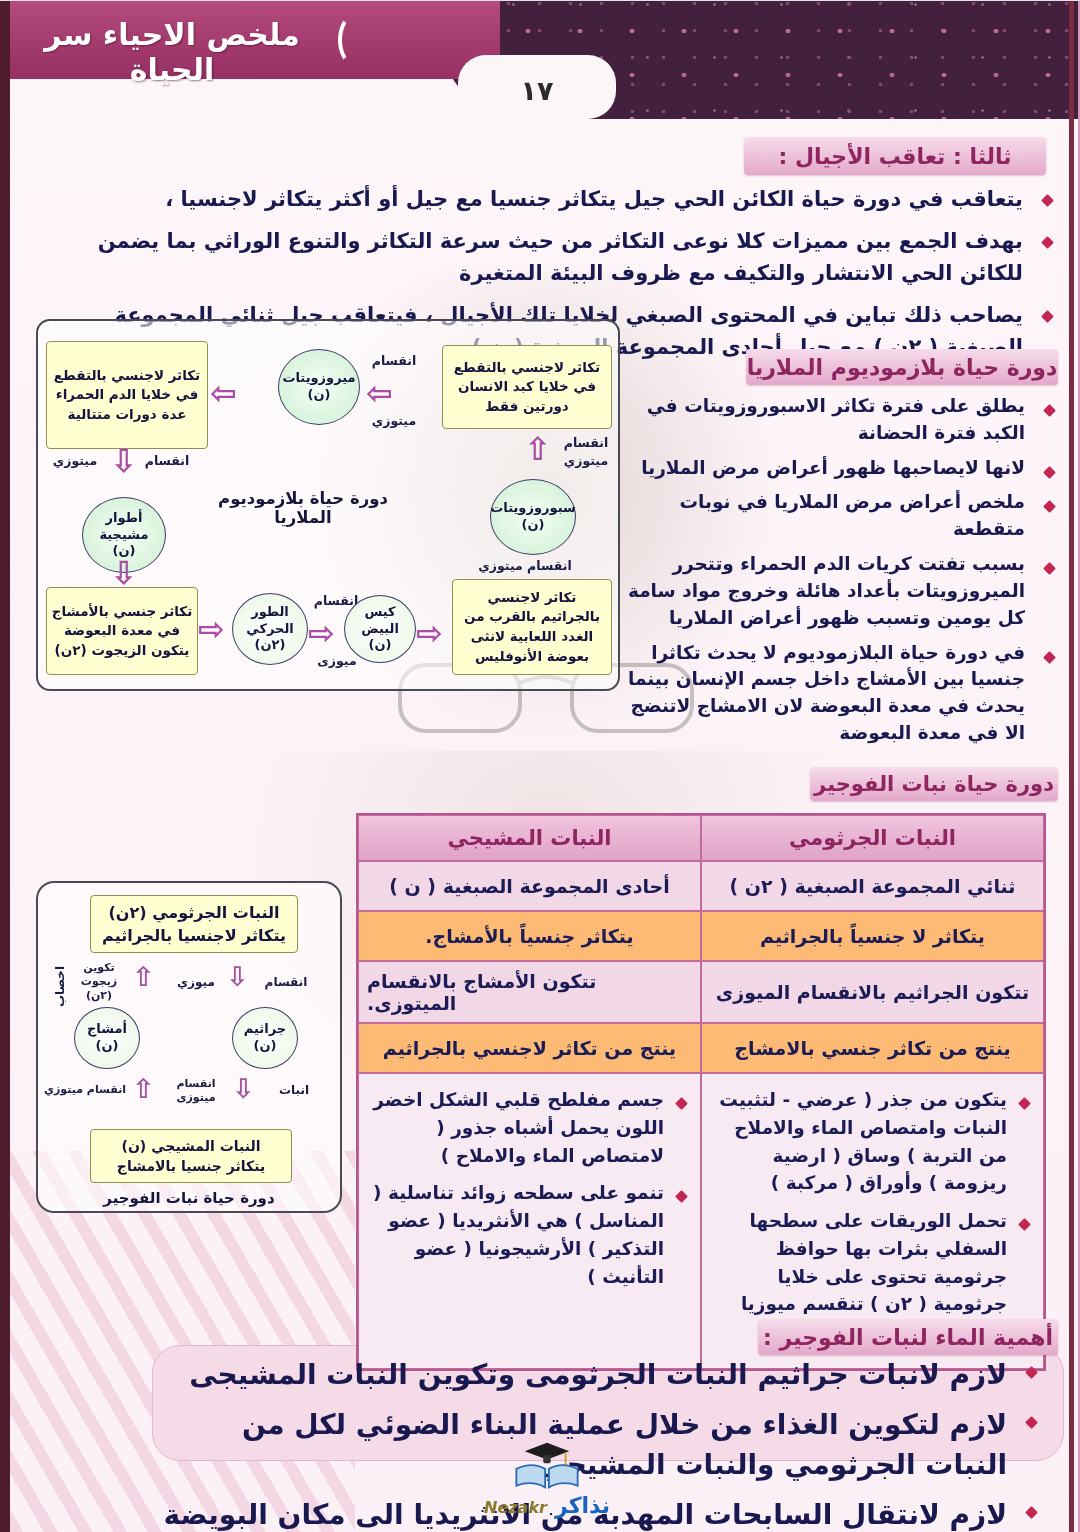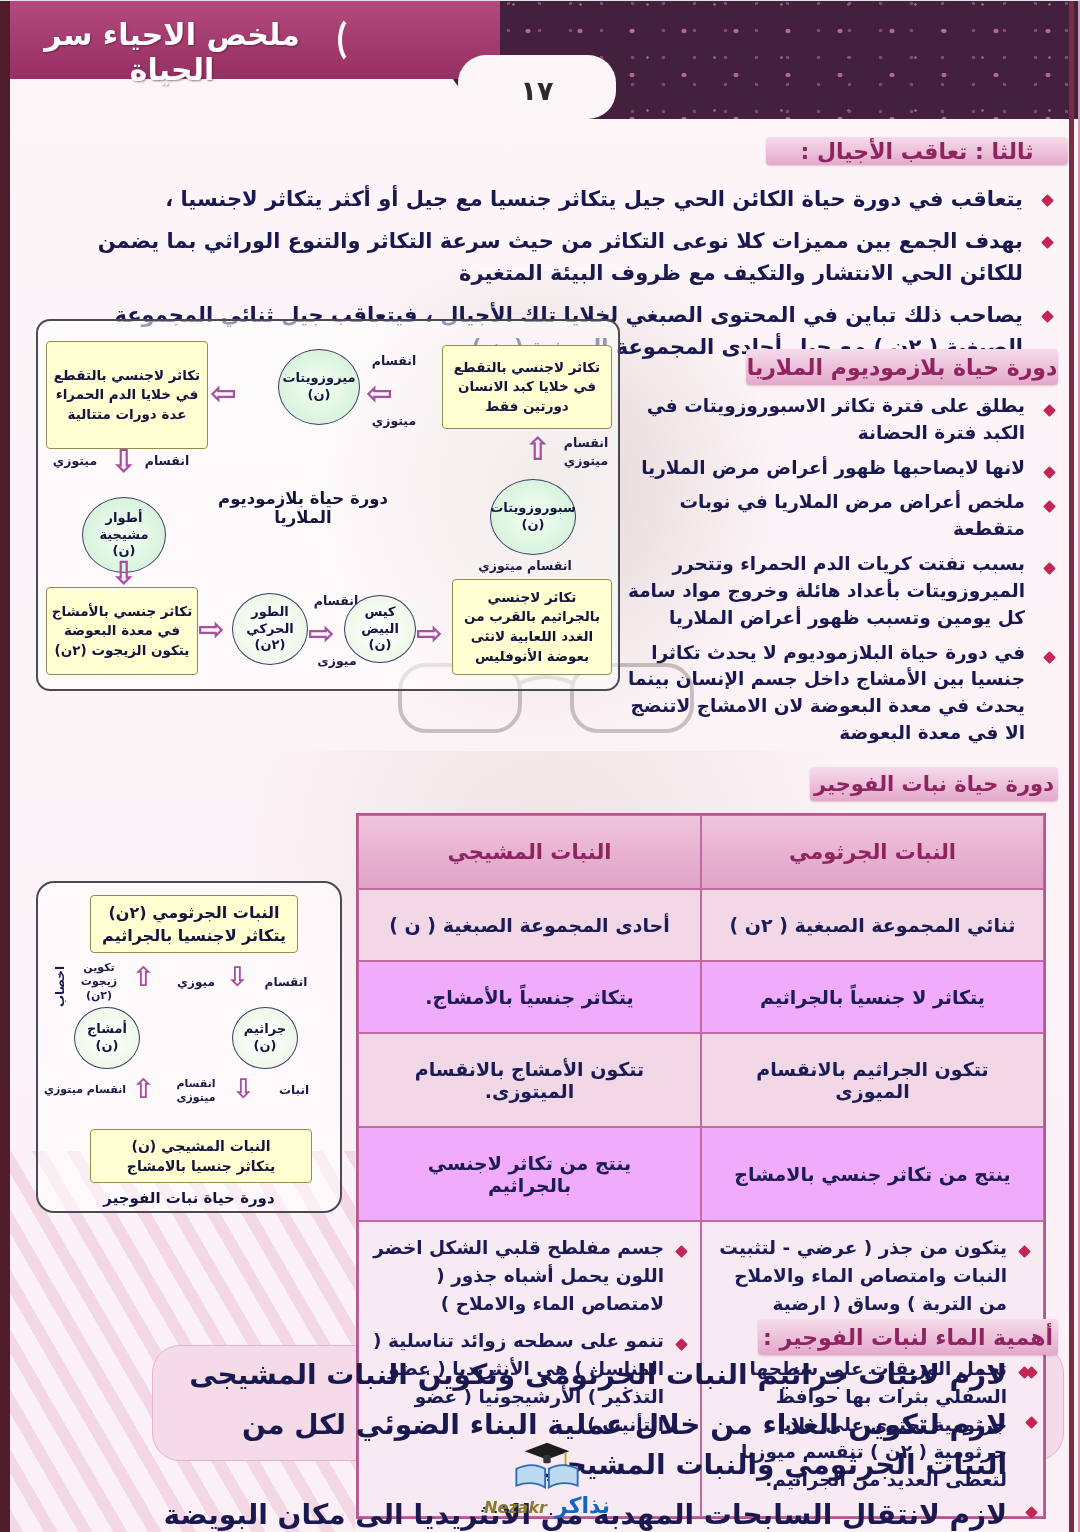--- a/index.html
+++ b/index.html
@@ -40,23 +40,23 @@
   .gcircle{position:absolute;border:1.6px solid #3a3a6a;border-radius:50%;background:radial-gradient(#f4fff4,#cdeed2);display:flex;align-items:center;justify-content:center;text-align:center;font-weight:bold;font-size:13px;color:#14143f;padding:6px;line-height:1.3}
   .wcircle{background:radial-gradient(#ffffff,#e8f5e0)}
   .dlabel{position:absolute;font-size:12.5px;font-weight:bold;color:#1a1a44;text-align:center;line-height:1.25}
   .arr{position:absolute;color:#a84fa3;font-weight:bold;font-size:32px;line-height:1;z-index:1}
   .arr-l::before{content:"⇦"} .arr-r::before{content:"⇨"} .arr-u::before{content:"⇧"} .arr-d::before{content:"⇩"}
   .dcenter{position:absolute;font-size:16.5px;font-weight:bold;color:#16163d;text-align:center}
   .vlabel{transform:rotate(-90deg);transform-origin:center}
   .dcaption{position:absolute;width:100%;text-align:center;font-size:15px;font-weight:bold;color:#14143f}
   
   .ftable{position:absolute;left:356px;top:812px;width:690px;display:grid;grid-template-columns:1fr 1fr;border:2px solid #b5588f;z-index:2;direction:rtl;background:#fff}
-  .fcell{border:1px solid #c06a9e;display:flex;align-items:center;justify-content:center;text-align:center;font-weight:bold;color:#1b1b55;font-size:19px;padding:24px;min-height:50px}
+  .fcell{border:1px solid #c06a9e;display:flex;align-items:center;justify-content:center;text-align:left;font-weight:bold;color:#1b1b55;font-size:19px;padding:8px;min-height:50px}
   .fhead{background:linear-gradient(#f0c4dd,#e0a2c6);color:#8e2460;font-size:21px;min-height:46px}
-  .alt1{background:#f0abfc}.alt2{background:#f2d8e7}
+  .alt1{background:#fdba74}.alt2{background:#f2d8e7}
   .fdetail{display:block;text-align:right;padding:12px 14px;font-size:18.5px;line-height:1.5;min-height:252px;background:#f8eaf2}
   .ditem{display:flex;gap:13px;margin-bottom:10px}
   
   .wpanel{position:absolute;left:152px;top:1344px;width:912px;height:116px;background:#f5dbe8;border:1.5px solid #e2b4cd;border-radius:28px;z-index:1}
   
   .brand{position:absolute;left:7px;top:1440px;width:100%;display:flex;flex-direction:column;align-items:center;z-index:4}
   .brand-row{display:flex;gap:8px;align-items:baseline;direction:ltr}
   .brand-en{color:#8a7a2e;font-style:italic;font-size:16px;font-weight:bold}
   .brand-ar{color:#1565c0;font-size:22px;font-weight:bold}
 </style>
@@ -80,21 +80,21 @@
 
   <div class="hdr">
     <div class="hdr-purple"></div>
     <div class="hdr-magenta"></div>
     <div class="hdr-arc"></div>
     <div class="hdr-title">ملخص الاحياء سر الحياة</div>
     <div class="num-blob"></div>
     <div class="page-num">١٧</div>
   </div>
 
-  <div class="banner" style="right:12px;top:136px;width:302px;height:28px">ثالثا : تعاقب الأجيال :</div>
+  <div class="banner" style="right:34px;top:136px;width:302px;height:38px">ثالثا : تعاقب الأجيال :</div>
 
   <div class="blist gen" style="right:28px;top:182px;width:1022px">
     <div class="bitem">
         <span class="bdot"></span>
         <span>يتعاقب في دورة حياة الكائن الحي جيل يتكاثر جنسيا مع جيل أو أكثر يتكاثر لاجنسيا ،</span>
       </div>
     <div class="bitem">
         <span class="bdot"></span>
         <span>بهدف الجمع بين مميزات كلا نوعى التكاثر من حيث سرعة التكاثر والتنوع الوراثي بما يضمن للكائن الحي الانتشار والتكيف مع ظروف البيئة المتغيرة</span>
       </div>
@@ -215,21 +215,21 @@
 
     <div class="gcircle wcircle" style="left:36px;top:124px;width:66px;height:62px">أمشاج (ن)</div>
     <div class="gcircle wcircle" style="left:194px;top:124px;width:66px;height:62px">جراثيم (ن)</div>
 
     <div class="dlabel" style="left:2px;top:200px;width:90px;font-size:11px">انقسام ميتوزي</div>
     <span class="arr arr-u" style="left:94px;top:192px;font-size:27px"></span>
     <div class="dlabel" style="left:128px;top:194px;width:60px;font-size:11px">انقسام ميتوزى</div>
     <span class="arr arr-d" style="left:194px;top:192px;font-size:27px"></span>
     <div class="dlabel" style="left:232px;top:200px;width:48px;font-size:12px">انبات</div>
 
-    <div class="ybox" style="left:52px;top:246px;width:222px;height:54px;font-size:14px">
+    <div class="ybox" style="left:52px;top:246px;width:202px;height:54px;font-size:14px">
       <span>النبات المشيجي (ن)</span>
       <span>يتكاثر جنسيا بالامشاج</span>
     </div>
     <div class="dcaption" style="top:306px">دورة حياة نبات الفوجير</div>
   </div>
 
   <div class="banner" style="right:22px;top:1318px;width:300px;height:36px">أهمية الماء لنبات الفوجير :</div>
   <div class="wpanel"></div>
   <div class="blist wat" style="right:44px;top:1354px;width:880px">
     <div class="bitem">

